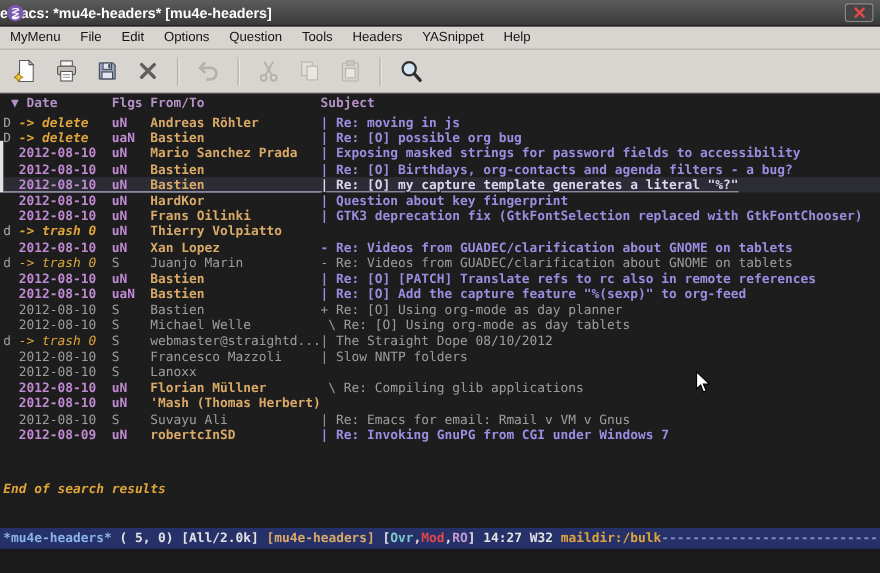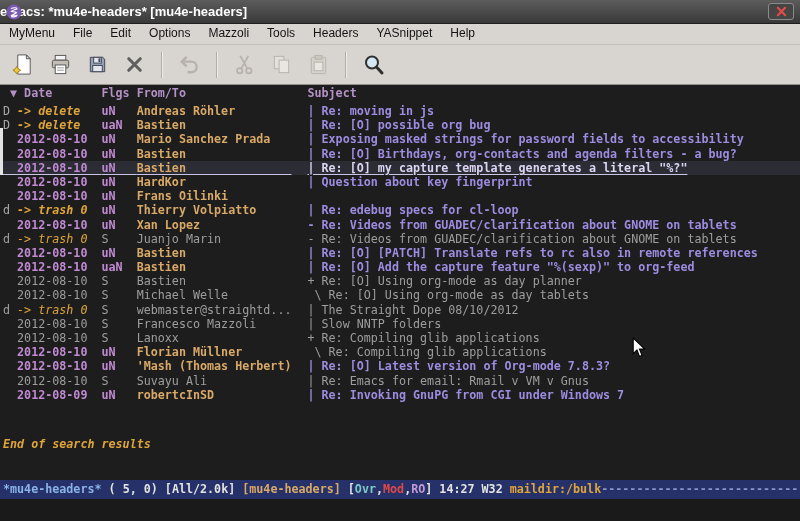--- a/index.html
+++ b/index.html
@@ -34,21 +34,21 @@
   .hl-date { padding-left:1ch; }
 
   
   .buffer { height:379px; padding:3px 0 0 3px; overflow:hidden; position:relative;
             font-size:11.7px; background:var(--buffer-bg,#1d1d1d); }
   .row { display:flex; height:14.2px; line-height:14.2px; white-space:pre; }
   .col-mark  { width:2ch;  flex:none; text-align:right; }
   .col-date  { width:12ch; flex:none; }
   .col-flags { width:5ch;  flex:none; }
   .col-from  { width:22ch; flex:none; }
-  .col-subj  { flex:1; overflow:hidden;margin-left:16px; }
+  .col-subj  { flex:1; overflow:hidden; }
   .unread .date, .unread .flags { color:var(--unread-date,#c08ad2); font-weight:bold; }
   .unread .from { color:var(--unread-from,#d9a968); font-weight:bold; }
   .unread .subj { color:var(--unread-subject,#9d8ce0); font-weight:bold; }
   .seen span { color:var(--seen-text,#9e9e9e); }
   .markchar { color:#a8a8a8; font-weight:normal; }
   .date.marked { color:var(--marked-text,#dfa53a) !important; font-style:italic; }
   .subj-seen { color:var(--seen-text,#9e9e9e) !important; font-weight:normal !important; }
   .current { background:var(--current-bg,#2c2c35); }
   .current span { text-decoration:underline; text-decoration-color:#cac4e4; text-underline-offset:2px; }
   .current .subj { color:var(--current-subject,#ddd6f3) !important; }
@@ -87,21 +87,21 @@
         <path d="M2 2L10 10M10 2L2 10" stroke="#e14b4b" stroke-width="2.4" stroke-linecap="round"></path>
       </svg>
     </div>
   </div>
 
   <div class="menubar">
       <div class="menu-item">MyMenu</div>
       <div class="menu-item">File</div>
       <div class="menu-item">Edit</div>
       <div class="menu-item">Options</div>
-      <div class="menu-item">Mazzoli</div>
+      <div class="menu-item">Question</div>
       <div class="menu-item">Tools</div>
       <div class="menu-item">Headers</div>
       <div class="menu-item">YASnippet</div>
       <div class="menu-item">Help</div>
     </div>
 
   <div class="toolbar">
     <button class="tool-btn">
       <svg width="23" height="23" viewBox="0 0 24 24">
         <path d="M6 2h9l4 4v16H6z" fill="#fcfcfc" stroke="#5a5a5a"></path>
@@ -177,33 +177,33 @@
   </div>
 
   <div class="buffer">
     <div>
         <div class="row unread"><span class="col-mark markchar">D </span><span class="col-date date marked">-&gt; delete   </span><span class="col-flags flags">uN   </span><span class="col-from from">Andreas Röhler        </span><span class="col-subj subj">| Re: moving in js</span></div>
         <div class="row unread"><span class="col-mark markchar">D </span><span class="col-date date marked">-&gt; delete   </span><span class="col-flags flags">uaN  </span><span class="col-from from">Bastien               </span><span class="col-subj subj">| Re: [O] possible org bug</span></div>
         <div class="row unread"><span class="col-mark markchar">  </span><span class="col-date date">2012-08-10  </span><span class="col-flags flags">uN   </span><span class="col-from from">Mario Sanchez Prada   </span><span class="col-subj subj">| Exposing masked strings for password fields to accessibility</span></div>
         <div class="row unread"><span class="col-mark markchar">  </span><span class="col-date date">2012-08-10  </span><span class="col-flags flags">uN   </span><span class="col-from from">Bastien               </span><span class="col-subj subj">| Re: [O] Birthdays, org-contacts and agenda filters - a bug?</span></div>
         <div class="row unread current"><span class="col-mark markchar">  </span><span class="col-date date">2012-08-10  </span><span class="col-flags flags">uN   </span><span class="col-from from">Bastien               </span><span class="col-subj subj">| Re: [O] my capture template generates a literal "%?"</span></div>
         <div class="row unread"><span class="col-mark markchar">  </span><span class="col-date date">2012-08-10  </span><span class="col-flags flags">uN   </span><span class="col-from from">HardKor               </span><span class="col-subj subj">| Question about key fingerprint</span></div>
-        <div class="row unread"><span class="col-mark markchar">  </span><span class="col-date date">2012-08-10  </span><span class="col-flags flags">uN   </span><span class="col-from from">Frans Oilinki         </span></div>
-        <div class="row unread"><span class="col-mark markchar">d </span><span class="col-date date marked">-&gt; trash 0  </span><span class="col-flags flags">uN   </span><span class="col-from from">Thierry Volpiatto     </span><span class="col-subj subj">| Re: edebug specs for cl-loop</span></div>
+        <div class="row unread"><span class="col-mark markchar">  </span><span class="col-date date">2012-08-10  </span><span class="col-flags flags">uN   </span><span class="col-from from">Frans Oilinki         </span><span class="col-subj subj">| GTK3 deprecation fix (GtkFontSelection replaced with GtkFontChooser)</span></div>
+        <div class="row unread"><span class="col-mark markchar">d </span><span class="col-date date marked">-&gt; trash 0  </span><span class="col-flags flags">uN   </span><span class="col-from from">Thierry Volpiatto     </span></div>
         <div class="row unread"><span class="col-mark markchar">  </span><span class="col-date date">2012-08-10  </span><span class="col-flags flags">uN   </span><span class="col-from from">Xan Lopez             </span><span class="col-subj subj">- Re: Videos from GUADEC/clarification about GNOME on tablets</span></div>
         <div class="row seen"><span class="col-mark markchar">d </span><span class="col-date date marked">-&gt; trash 0  </span><span class="col-flags flags">S    </span><span class="col-from from">Juanjo Marin          </span><span class="col-subj subj">- Re: Videos from GUADEC/clarification about GNOME on tablets</span></div>
         <div class="row unread"><span class="col-mark markchar">  </span><span class="col-date date">2012-08-10  </span><span class="col-flags flags">uN   </span><span class="col-from from">Bastien               </span><span class="col-subj subj">| Re: [O] [PATCH] Translate refs to rc also in remote references</span></div>
         <div class="row unread"><span class="col-mark markchar">  </span><span class="col-date date">2012-08-10  </span><span class="col-flags flags">uaN  </span><span class="col-from from">Bastien               </span><span class="col-subj subj">| Re: [O] Add the capture feature "%(sexp)" to org-feed</span></div>
         <div class="row seen"><span class="col-mark markchar">  </span><span class="col-date date">2012-08-10  </span><span class="col-flags flags">S    </span><span class="col-from from">Bastien               </span><span class="col-subj subj">+ Re: [O] Using org-mode as day planner</span></div>
         <div class="row seen"><span class="col-mark markchar">  </span><span class="col-date date">2012-08-10  </span><span class="col-flags flags">S    </span><span class="col-from from">Michael Welle         </span><span class="col-subj subj"> \ Re: [O] Using org-mode as day tablets</span></div>
         <div class="row seen"><span class="col-mark markchar">d </span><span class="col-date date marked">-&gt; trash 0  </span><span class="col-flags flags">S    </span><span class="col-from from">webmaster@straightd...</span><span class="col-subj subj">| The Straight Dope 08/10/2012</span></div>
         <div class="row seen"><span class="col-mark markchar">  </span><span class="col-date date">2012-08-10  </span><span class="col-flags flags">S    </span><span class="col-from from">Francesco Mazzoli     </span><span class="col-subj subj">| Slow NNTP folders</span></div>
-        <div class="row seen"><span class="col-mark markchar">  </span><span class="col-date date">2012-08-10  </span><span class="col-flags flags">S    </span><span class="col-from from">Lanoxx                </span><span class="col-subj subj">+ Re: Compiling glib applications</span></div>
+        <div class="row seen"><span class="col-mark markchar">  </span><span class="col-date date">2012-08-10  </span><span class="col-flags flags">S    </span><span class="col-from from">Lanoxx                </span></div>
         <div class="row unread"><span class="col-mark markchar">  </span><span class="col-date date">2012-08-10  </span><span class="col-flags flags">uN   </span><span class="col-from from">Florian Müllner       </span><span class="col-subj subj subj-seen"> \ Re: Compiling glib applications</span></div>
-        <div class="row unread"><span class="col-mark markchar">  </span><span class="col-date date">2012-08-10  </span><span class="col-flags flags">uN   </span><span class="col-from from">'Mash (Thomas Herbert)</span><span class="col-subj subj">| Re: [O] Latest version of Org-mode 7.8.3?</span></div>
+        <div class="row unread"><span class="col-mark markchar">  </span><span class="col-date date">2012-08-10  </span><span class="col-flags flags">uN   </span><span class="col-from from">'Mash (Thomas Herbert)</span></div>
         <div class="row seen"><span class="col-mark markchar">  </span><span class="col-date date">2012-08-10  </span><span class="col-flags flags">S    </span><span class="col-from from">Suvayu Ali            </span><span class="col-subj subj">| Re: Emacs for email: Rmail v VM v Gnus</span></div>
         <div class="row unread"><span class="col-mark markchar">  </span><span class="col-date date">2012-08-09  </span><span class="col-flags flags">uN   </span><span class="col-from from">robertcInSD           </span><span class="col-subj subj">| Re: Invoking GnuPG from CGI under Windows 7</span></div>
       </div>
     <div class="end-line">End of search results</div>
   </div>
 
   <div class="mode-line"><span class="ml-buffer">*mu4e-headers*</span><span class="ml-plain"> ( 5, 0) [All/2.0k] </span><span class="ml-mode">[mu4e-headers]</span><span class="ml-plain"> [</span><span class="ml-ovr">Ovr</span><span class="ml-plain">,</span><span class="ml-mod">Mod</span><span class="ml-plain">,</span><span class="ml-ro">RO</span><span class="ml-plain">] 14:27 W32 </span><span class="ml-folder">maildir:/bulk</span><span class="ml-dashes">--------------------------------------------------</span></div>
   <div class="echo-area"></div>
 
   <div class="scrollbar-thumb"></div>

